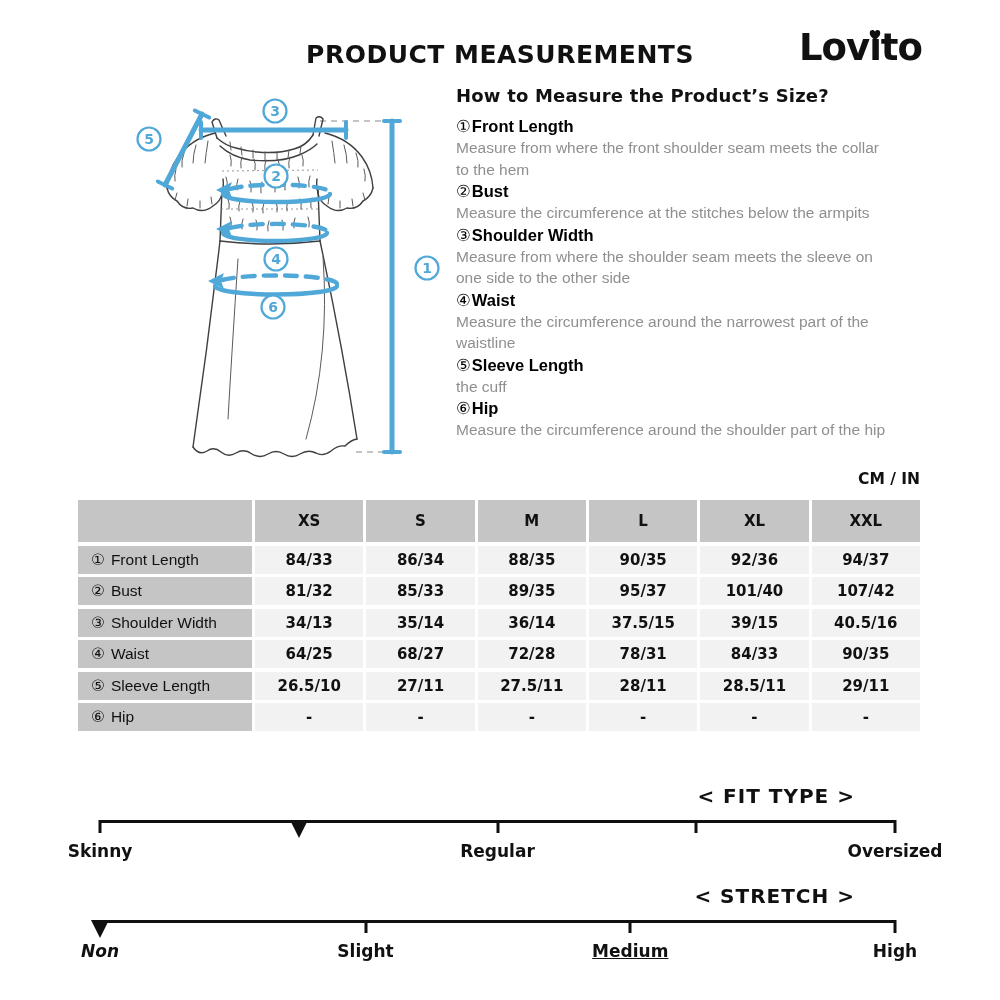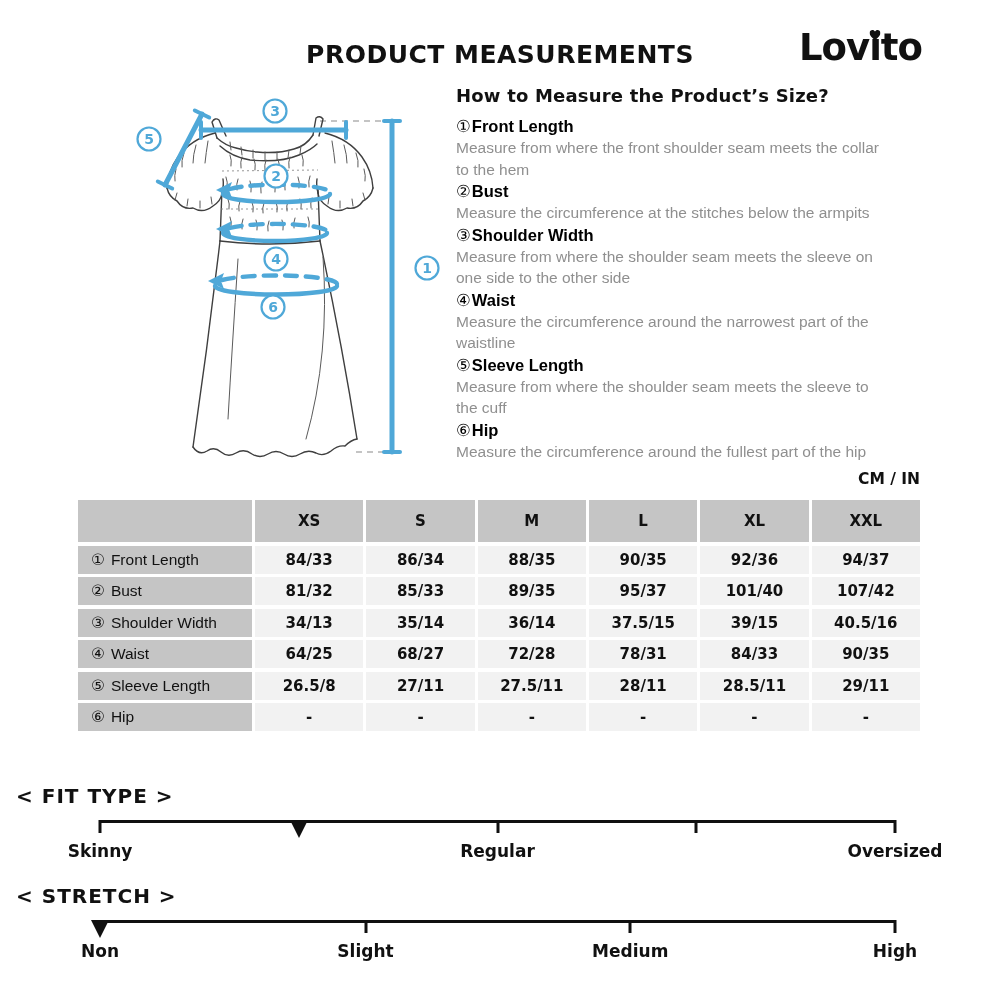--- a/index.html
+++ b/index.html
@@ -44,21 +44,21 @@
   .cell{display:flex;align-items:center;justify-content:center}
   .hcell{height:42px;flex:1;background:var(--head);font:700 15px "DejaVu Sans",sans-serif}
   .hempty{width:174px;flex:0 0 174px;background:var(--head)}
   .lcell{width:174px;flex:0 0 174px;height:28px;justify-content:flex-start;padding-left:13px;
          background:var(--head);font:400 15.5px "Liberation Sans","DejaVu Sans",sans-serif}
   .lcell .rnum{margin-right:6px}
   .vcell{flex:1;height:28px;background:var(--cellbg);font:700 15px "DejaVu Sans",sans-serif}
   .footnote{position:absolute;top:726px;left:0;width:1000px;text-align:center;
             font:700 15.5px "DejaVu Sans",sans-serif}
 
-  .scale-title{position:absolute;left:16px;width:848px;text-align:left;
+  .scale-title{position:absolute;left:7px;width:848px;text-align:right;
                font:700 20px "DejaVu Sans",sans-serif;letter-spacing:1px}
   .rail{position:absolute;left:100px;width:795px;height:3px;background:#101010}
   .tick{position:absolute;top:0;width:3px;height:13px;background:#101010;transform:translateX(-50%)}
   .marker{position:absolute;top:0;transform:translateX(-50%);width:0;height:0;
           border-left:9px solid transparent;border-right:9px solid transparent;
           border-top:18px solid #101010}
   .scale-labels{position:absolute;left:100px;width:795px;height:22px}
   .slabel{position:absolute;transform:translateX(-50%);white-space:nowrap;
           font:700 17px "DejaVu Sans",sans-serif}
   #fit-title{top:784px}   #fit-rail{top:820px}   #fit-labels{top:841px}
@@ -193,28 +193,27 @@
     <div class="gitem">
       <div class="ghead"><span class="gnum">④</span><span class="glabel">Waist</span></div>
       <div class="gdesc">
           <div>Measure the circumference around the narrowest part of the</div>
           <div>waistline</div>
         </div>
     </div>
     <div class="gitem">
       <div class="ghead"><span class="gnum">⑤</span><span class="glabel">Sleeve Length</span></div>
       <div class="gdesc">
-          <div>Measure from where the shoulder seam meets the sleeve to</div>
           <div>the cuff</div>
         </div>
     </div>
     <div class="gitem">
       <div class="ghead"><span class="gnum">⑥</span><span class="glabel">Hip</span></div>
       <div class="gdesc">
-          <div>Measure the circumference around the fullest part of the hip</div>
+          <div>Measure the circumference around the shoulder part of the hip</div>
         </div>
     </div>
   </div>
 
   <div class="unit">CM / IN</div>
 
   <div class="sizetable">
     <div class="trow">
       <div class="cell hempty"></div>
       <div class="cell hcell">XS</div>
@@ -270,21 +269,21 @@
       <div class="cell vcell">72/28</div>
       <div class="cell vcell">78/31</div>
       <div class="cell vcell">84/33</div>
       <div class="cell vcell">90/35</div>
     </div>
     <div class="trow">
       <div class="cell lcell">
           <span class="rnum">⑤</span>
           <span>Sleeve Length</span>
         </div>
-      <div class="cell vcell">26.5/8</div>
+      <div class="cell vcell">26.5/10</div>
       <div class="cell vcell">27/11</div>
       <div class="cell vcell">27.5/11</div>
       <div class="cell vcell">28/11</div>
       <div class="cell vcell">28.5/11</div>
       <div class="cell vcell">29/11</div>
     </div>
     <div class="trow">
       <div class="cell lcell">
           <span class="rnum">⑥</span>
           <span>Hip</span>
@@ -316,19 +315,19 @@
 
   <div class="scale-title" id="stretch-title">&lt; STRETCH &gt;</div>
   <div class="rail" id="stretch-rail">
     <div class="tick" style="left: 0%;"></div>
     <div class="tick" style="left: 33.4%;"></div>
     <div class="tick" style="left: 66.7%;"></div>
     <div class="tick" style="left: 100%;"></div>
     <div class="marker" style="left: 0%;"></div>
   </div>
   <div class="scale-labels" id="stretch-labels">
-    <span class="slabel" style="left: 0%;">Non</span>
+    <span class="slabel" style="left: 0%; font-style: italic;">Non</span>
     <span class="slabel" style="left: 33.4%;">Slight</span>
-    <span class="slabel" style="left: 66.7%;">Medium</span>
+    <span class="slabel" style="left: 66.7%; text-decoration: underline;">Medium</span>
     <span class="slabel" style="left: 100%;">High</span>
   </div>
 
 </div>
 
 </body></html>

